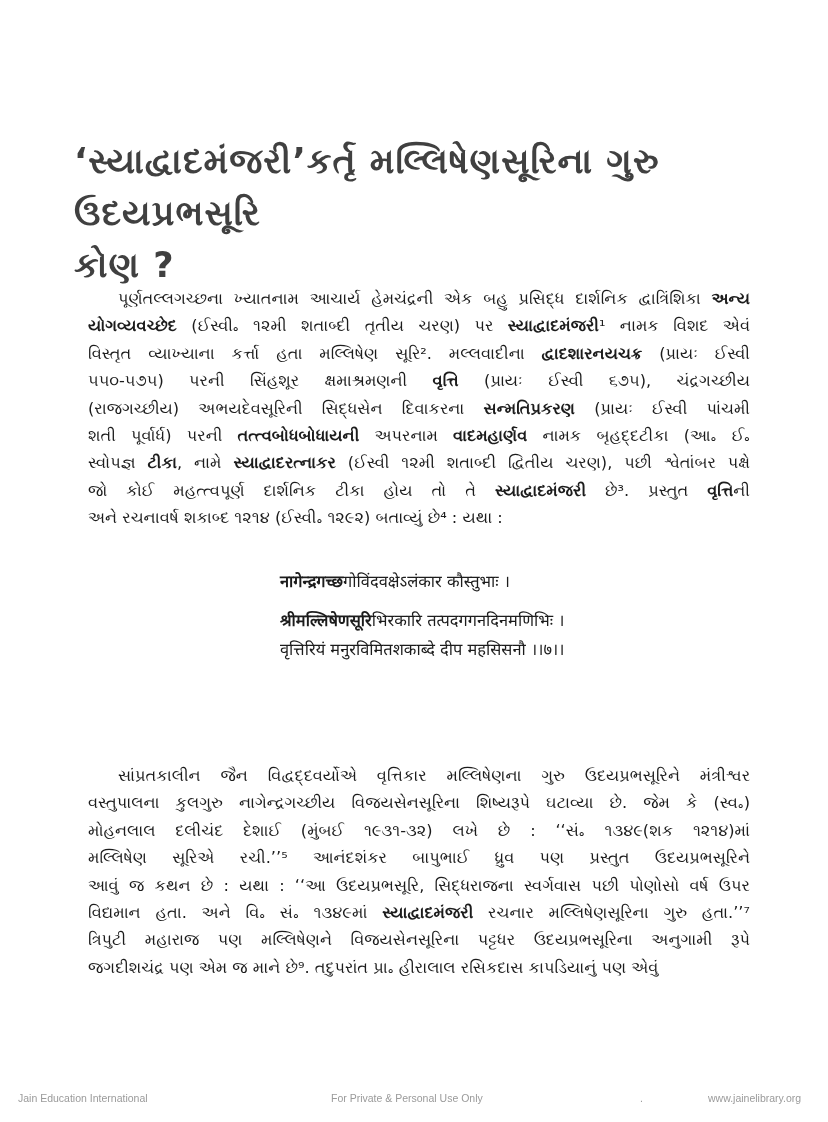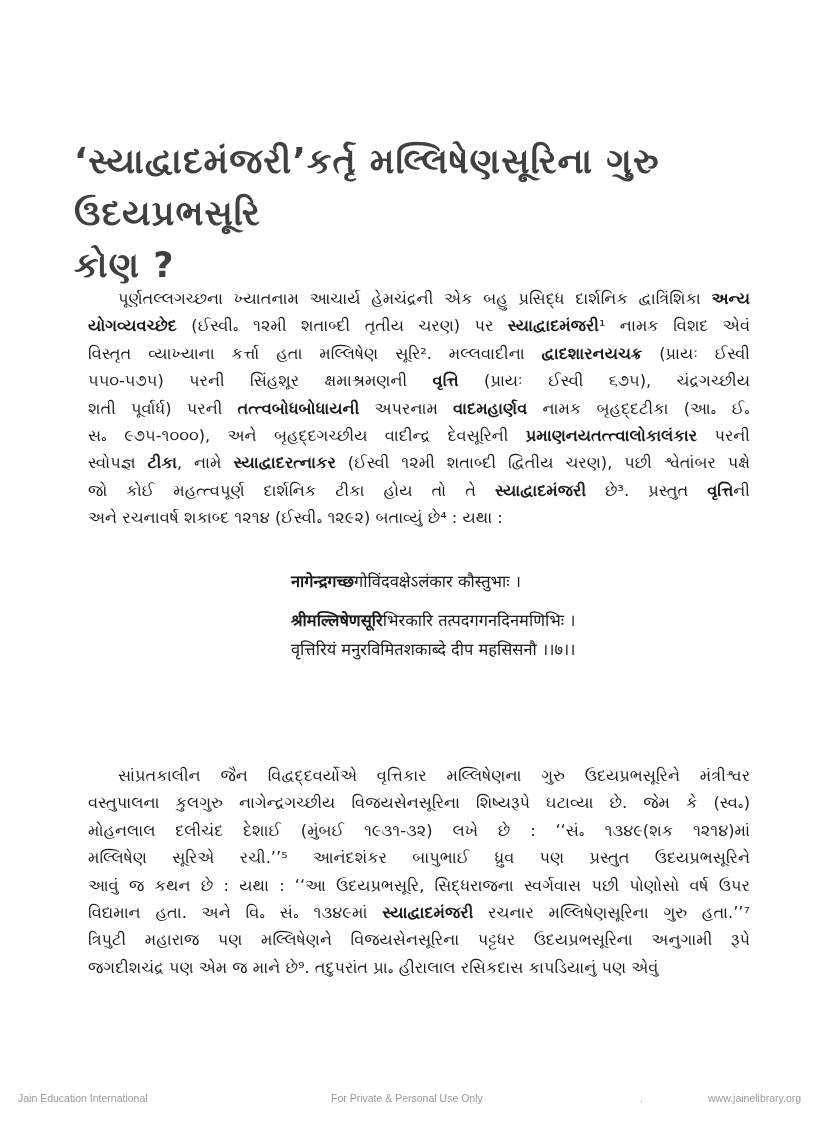--- a/index.html
+++ b/index.html
@@ -17,21 +17,21 @@
     position: absolute; left: 88px; width: 662px;
     font-size: 16.2px; color: #1c1c1c; margin-top: 44px;
   }
   .para-line {
     display: block; white-space: nowrap; height: 27.4px; line-height: 27.4px;
     text-align: justify; text-align-last: justify; overflow: hidden;
   }
   .para-line.last { text-align-last: left; }
   .para-line.indent { padding-left: 30px; }
   .verse-block {
-    position: absolute; left: 291px; width: 420px;
+    position: absolute; left: 280px; width: 420px;
     font-size: 16.4px; color: #1c1c1c;
   }
   .verse-line { display: block; white-space: nowrap; height: 29px; line-height: 29px; }
   .verse-gap { height: 10px; }
   b { font-weight: bold; }
   .footer {
     position: absolute; top: 1092px; left: 0; width: 828px; height: 20px;
     font-family: "Liberation Sans", sans-serif; font-size: 10.5px; color: #9a9a9a;
   }
   .footer span { position: absolute; top: 0; }
@@ -42,22 +42,22 @@
 <h1 class="page-title">
   <span>‘સ્યાદ્વાદમંજરી’કર્તૃ મલ્લિષેણસૂરિના ગુરુ ઉદયપ્રભસૂરિ</span><br>
   <span>કોણ ?</span>
 </h1>
 
 <div class="body-block" id="para1" style="top:241px;">
     <span class="para-line indent"><span>પૂર્ણતલ્લગચ્છના ખ્યાતનામ આચાર્ય હેમચંદ્રની એક બહુ પ્રસિદ્ધ દાર્શનિક દ્વાત્રિંશિકા </span><b>અન્ય</b></span>
     <span class="para-line"><b>યોગવ્યવચ્છેદ</b><span> (ઈસ્વી૰ ૧૨મી શતાબ્દી તૃતીય ચરણ) પર </span><b>સ્યાદ્વાદમંજરી</b><span>¹ નામક વિશદ એવં</span></span>
     <span class="para-line"><span>વિસ્તૃત વ્યાખ્યાના કર્ત્તા હતા મલ્લિષેણ સૂરિ². મલ્લવાદીના </span><b>દ્વાદશારનયચક્ર</b><span> (પ્રાયઃ ઈસ્વી</span></span>
     <span class="para-line"><span>૫૫૦-૫૭૫) પરની સિંહશૂર ક્ષમાશ્રમણની </span><b>વૃત્તિ</b><span> (પ્રાયઃ ઈસ્વી ૬૭૫), ચંદ્રગચ્છીય</span></span>
+    <span class="para-line"><span>(રાજગચ્છીય) અભયદેવસૂરિની સિદ્ધસેન દિવાકરના </span><b>સન્મતિપ્રકરણ</b><span> (પ્રાયઃ ઈસ્વી પાંચમી</span></span>
     <span class="para-line"><span>શતી પૂર્વાર્ધ) પરની </span><b>તત્ત્વબોધબોધાયની</b><span> અપરનામ </span><b>વાદમહાર્ણવ</b><span> નામક બૃહદ્દટીકા (આ૰ ઈ૰</span></span>
-    <span class="para-line"><span>સ૰ ૯૭૫-૧૦૦૦), અને બૃહદ્દગચ્છીય વાદીન્દ્ર દેવસૂરિની </span><b>પ્રમાણનયતત્ત્વાલોકાલંકાર</b><span> પરની</span></span>
     <span class="para-line"><span>સ્વોપજ્ઞ </span><b>ટીકા</b><span>, નામે </span><b>સ્યાદ્વાદરત્નાકર</b><span> (ઈસ્વી ૧૨મી શતાબ્દી દ્વિતીય ચરણ), પછી શ્વેતાંબર પક્ષે</span></span>
     <span class="para-line"><span>જો કોઈ મહત્ત્વપૂર્ણ દાર્શનિક ટીકા હોય તો તે </span><b>સ્યાદ્વાદમંજરી</b><span> છે³. પ્રસ્તુત </span><b>વૃત્તિ</b><span>ની</span></span>
     <span class="para-line last"><span>અને રચનાવર્ષ શકાબ્દ ૧૨૧૪ (ઈસ્વી૰ ૧૨૯૨) બતાવ્યું છે⁴ : યથા :</span></span>
   </div>
 
 <div class="verse-block" id="verse" style="top:567px;">
   <div id="stanza6">
       <span class="verse-line"><b>नागेन्द्रगच्छ</b><span>गोविंदवक्षेऽलंकार कौस्तुभाः ।</span></span>
     </div>
   <div class="verse-gap"></div>

